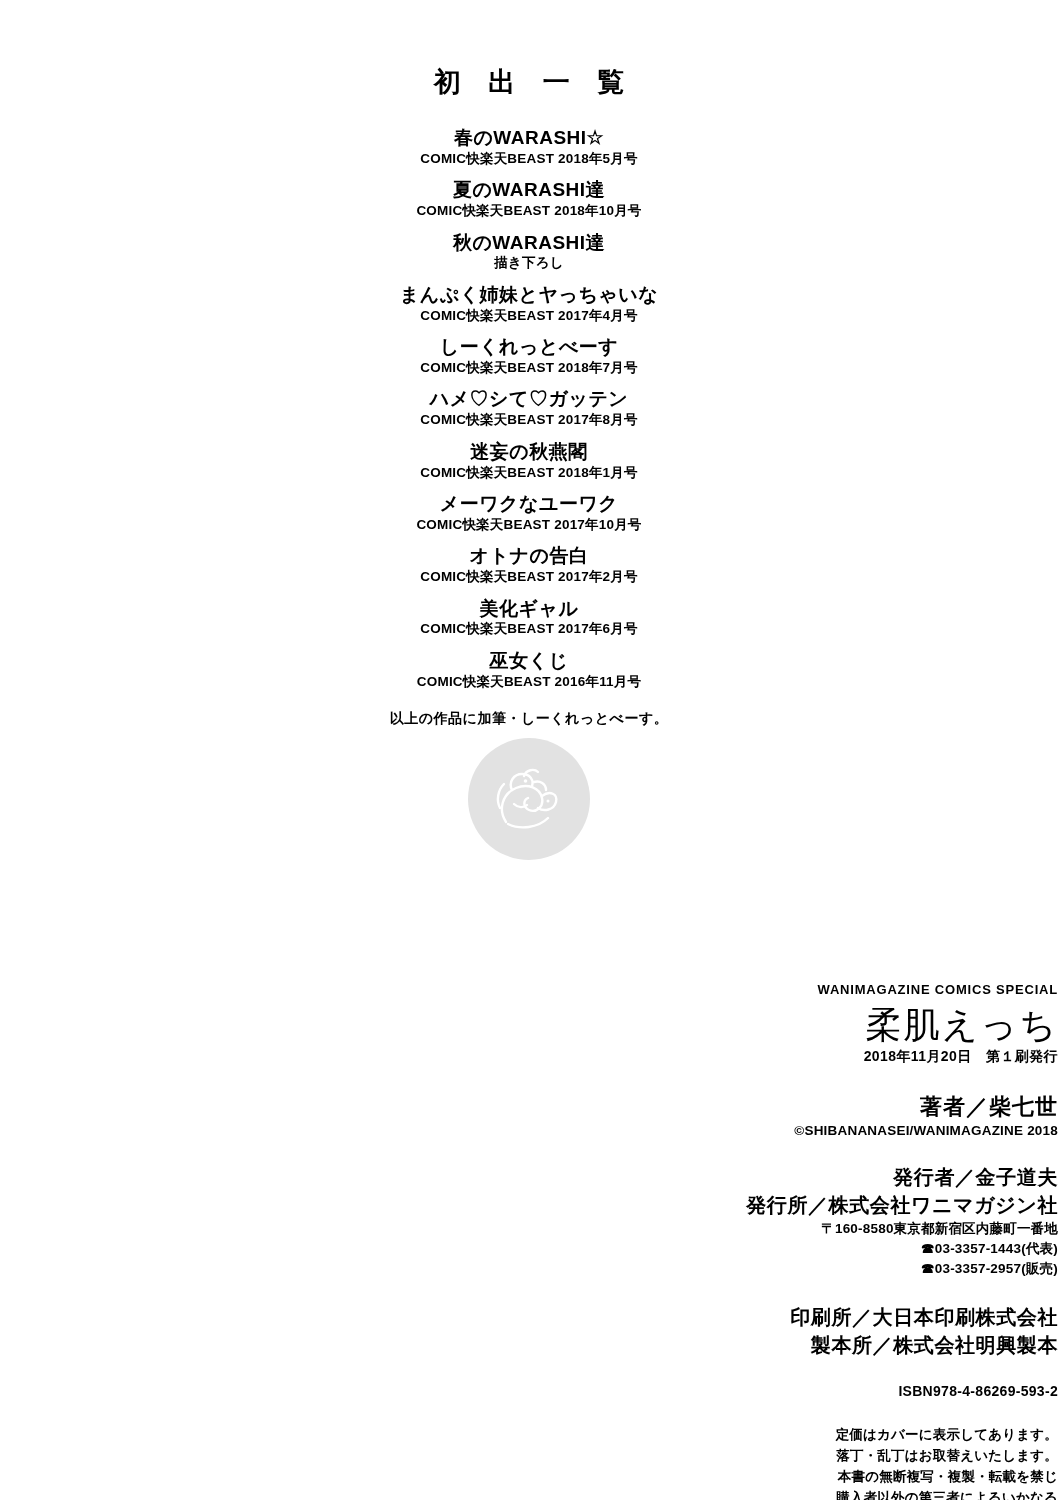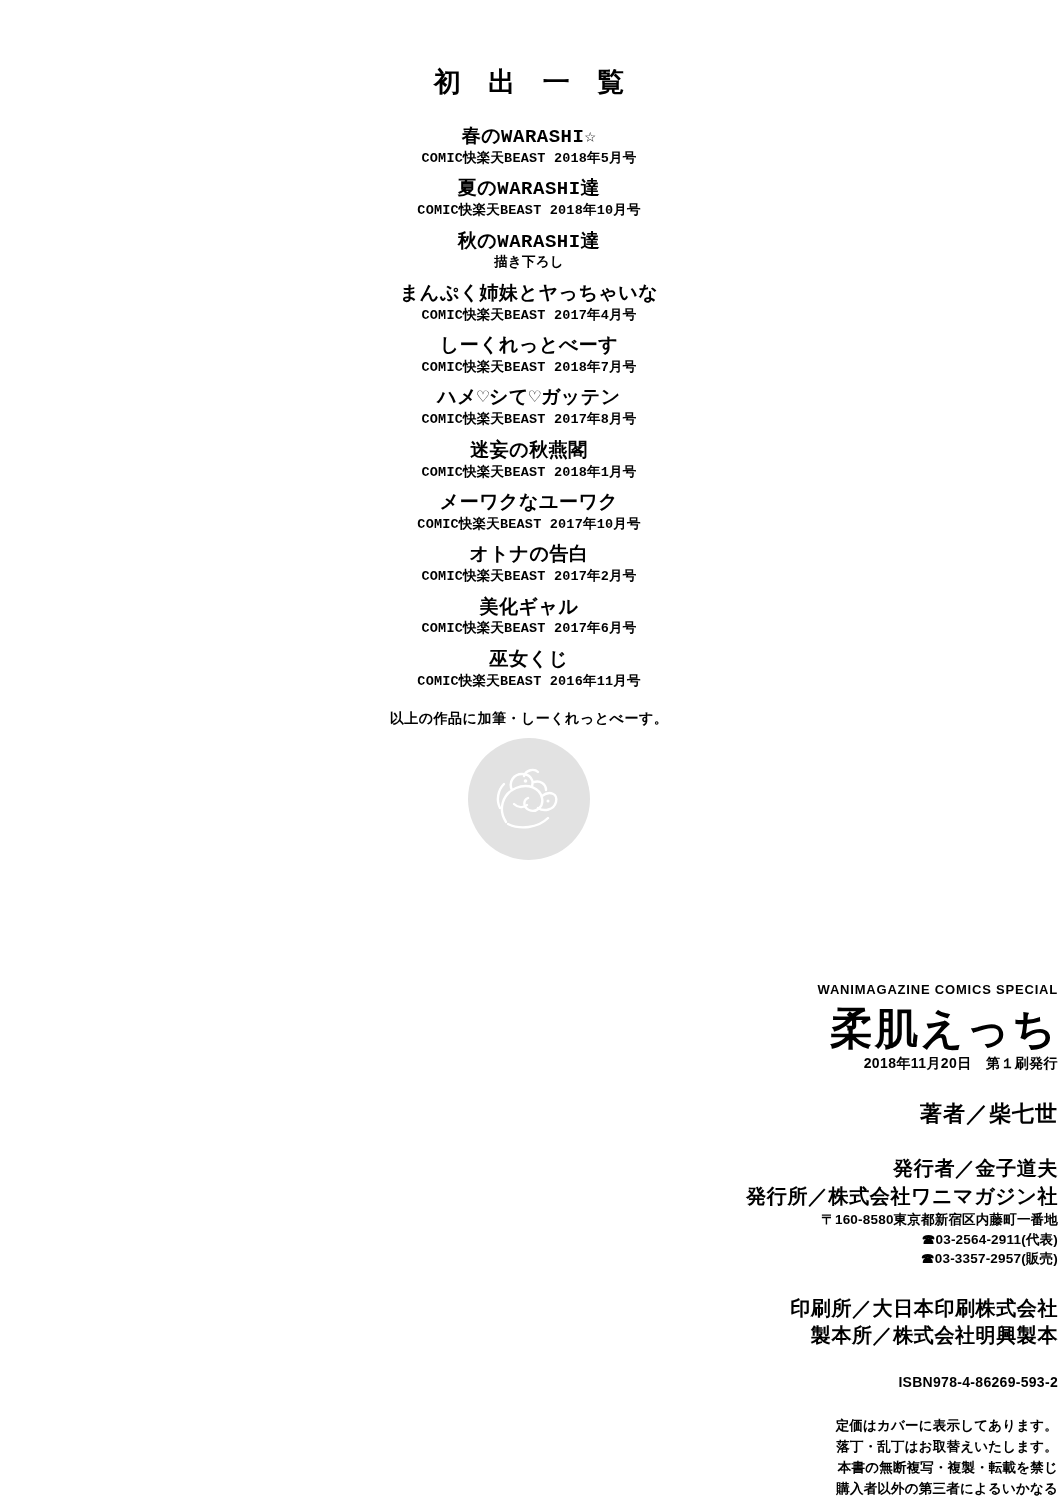--- a/index.html
+++ b/index.html
@@ -32,21 +32,20 @@
   .credits-title {
     font-size: 27px;
     font-weight: bold;
     letter-spacing: 10px;
     text-indent: 10px;
     margin-bottom: 26px;
     color: #000;
   }
   .credit-entry {
     margin-bottom: 11px;
-    font-family: Liberation Mono, monospace;
   }
   .credit-work {
     font-size: 19px;
     font-weight: bold;
     line-height: 1.25;
     color: #000;
     letter-spacing: 0.5px;
   }
   .credit-source {
     font-size: 13.5px;
@@ -94,22 +93,22 @@
     text-align: right;
     color: #000;
   }
   .colophon-label {
     font-size: 13px;
     font-weight: bold;
     letter-spacing: 0.8px;
     margin-bottom: 8px;
   }
   .colophon-title {
-    font-size: 43px;
-    font-weight: bold;
+    font-size: 36px;
+    font-weight: normal;
     letter-spacing: 2px;
     line-height: 1.1;
   }
   .colophon-date {
     font-size: 14px;
     font-weight: bold;
     margin-top: 3px;
     letter-spacing: 0.4px;
   }
   .block {
@@ -232,27 +231,28 @@
     </div>
   </div>
 
   <section class="colophon">
     <div class="colophon-label">WANIMAGAZINE COMICS SPECIAL</div>
     <div class="colophon-title">柔肌えっち</div>
     <div class="colophon-date">2018年11月20日　第１刷発行</div>
 
     <div class="block">
       <div class="line-lg">著者／柴七世</div>
+      <div class="copyright">©SHIBANANASEI/WANIMAGAZINE 2018</div>
     </div>
 
     <div class="block">
       <div class="line-md">発行者／金子道夫</div>
       <div class="line-md">発行所／株式会社ワニマガジン社</div>
       <div class="line-xs">〒160-8580東京都新宿区内藤町一番地</div>
-      <div class="line-xs">☎03-2564-2911(代表)</div>
+      <div class="line-xs">☎03-3357-1443(代表)</div>
       <div class="line-xs">☎03-3357-2957(販売)</div>
     </div>
 
     <div class="block">
       <div class="line-md">印刷所／大日本印刷株式会社</div>
       <div class="line-md">製本所／株式会社明興製本</div>
     </div>
 
     <div class="isbn">ISBN978-4-86269-593-2</div>
 

